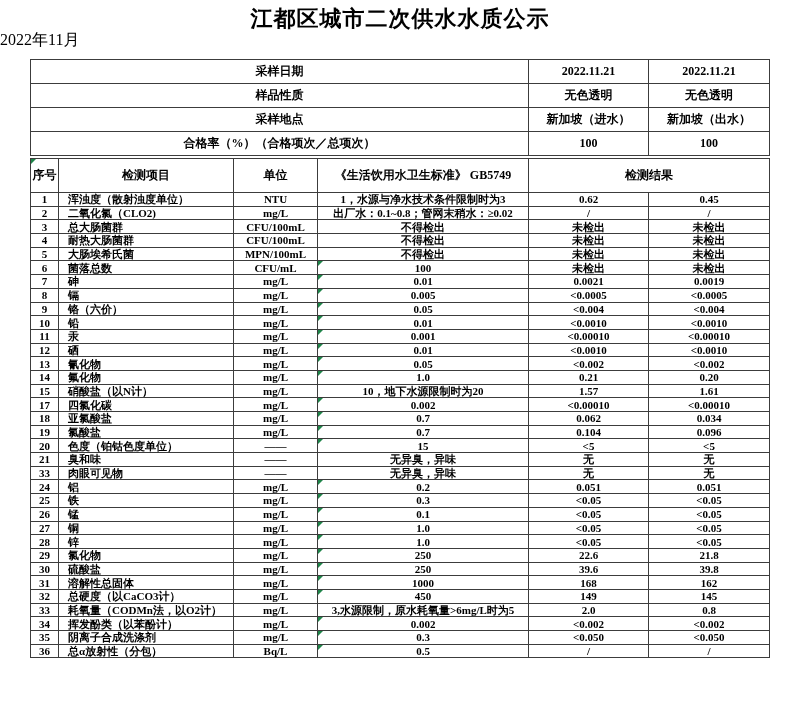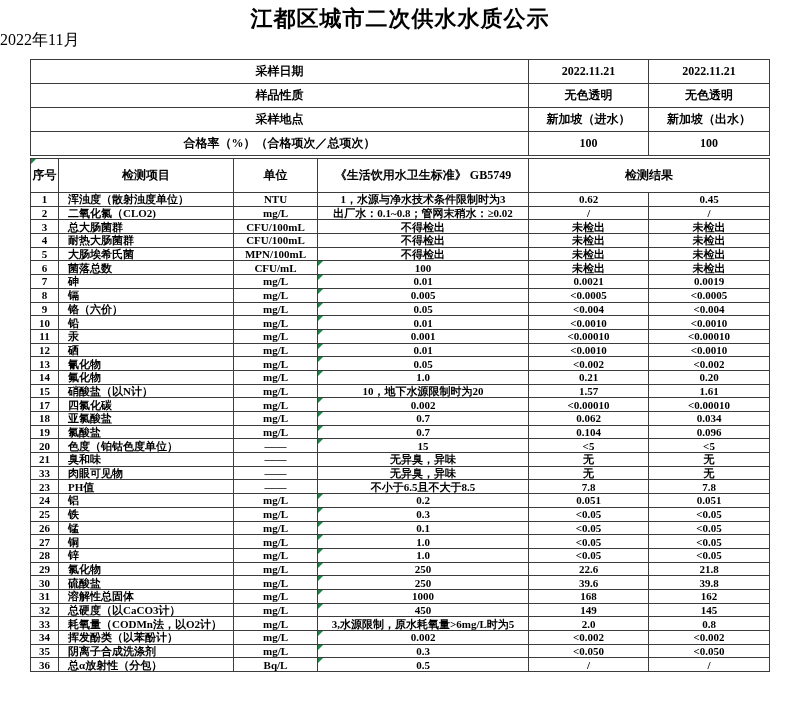--- a/index.html
+++ b/index.html
@@ -260,28 +260,20 @@
         </tr>
         <tr class="data-row">
           <td class="c-no">33</td>
           <td class="c-item">肉眼可见物</td>
           <td class="c-unit">——</td>
           <td class="c-std">无异臭，异味</td>
           <td class="c-res">无</td>
           <td class="c-res">无</td>
         </tr>
         <tr class="data-row">
-          <td class="c-no">23</td>
-          <td class="c-item">PH值</td>
-          <td class="c-unit">——</td>
-          <td class="c-std">不小于6.5且不大于8.5</td>
-          <td class="c-res">7.8</td>
-          <td class="c-res">7.8</td>
-        </tr>
-        <tr class="data-row">
           <td class="c-no">24</td>
           <td class="c-item">铝</td>
           <td class="c-unit">mg/L</td>
           <td class="c-std"><span class="tri"></span>0.2</td>
           <td class="c-res">0.051</td>
           <td class="c-res">0.051</td>
         </tr>
         <tr class="data-row">
           <td class="c-no">25</td>
           <td class="c-item">铁</td>

